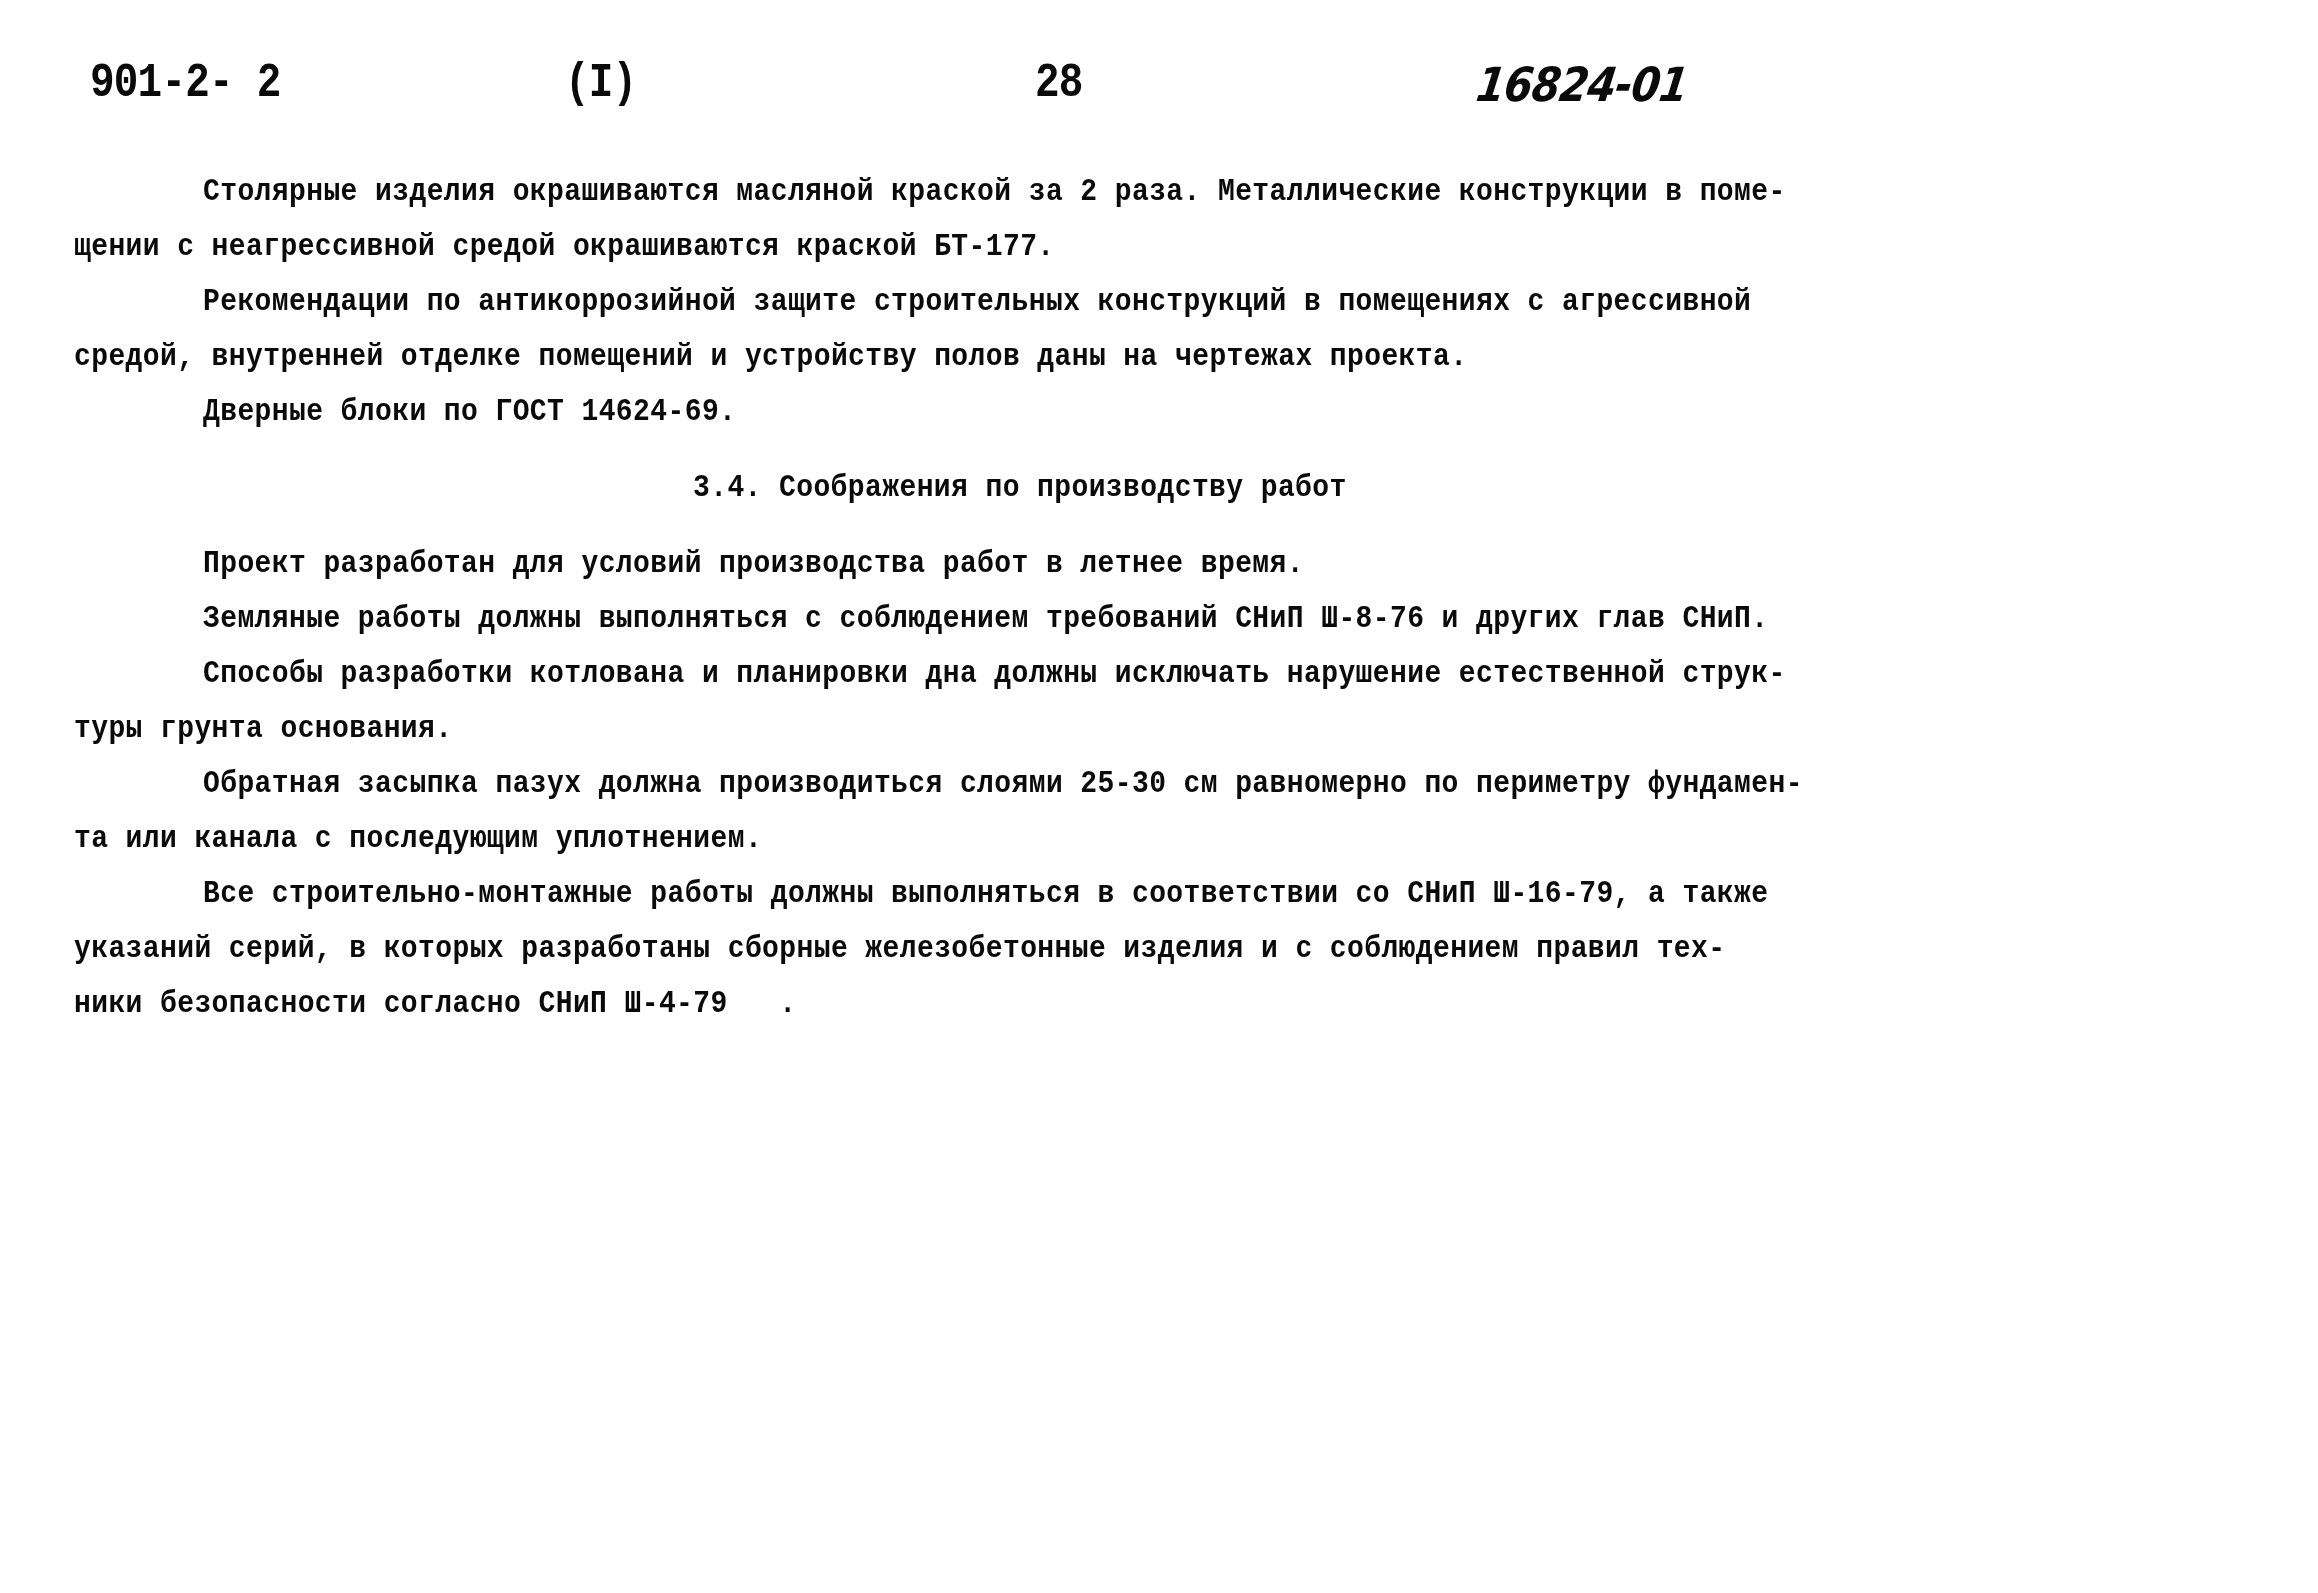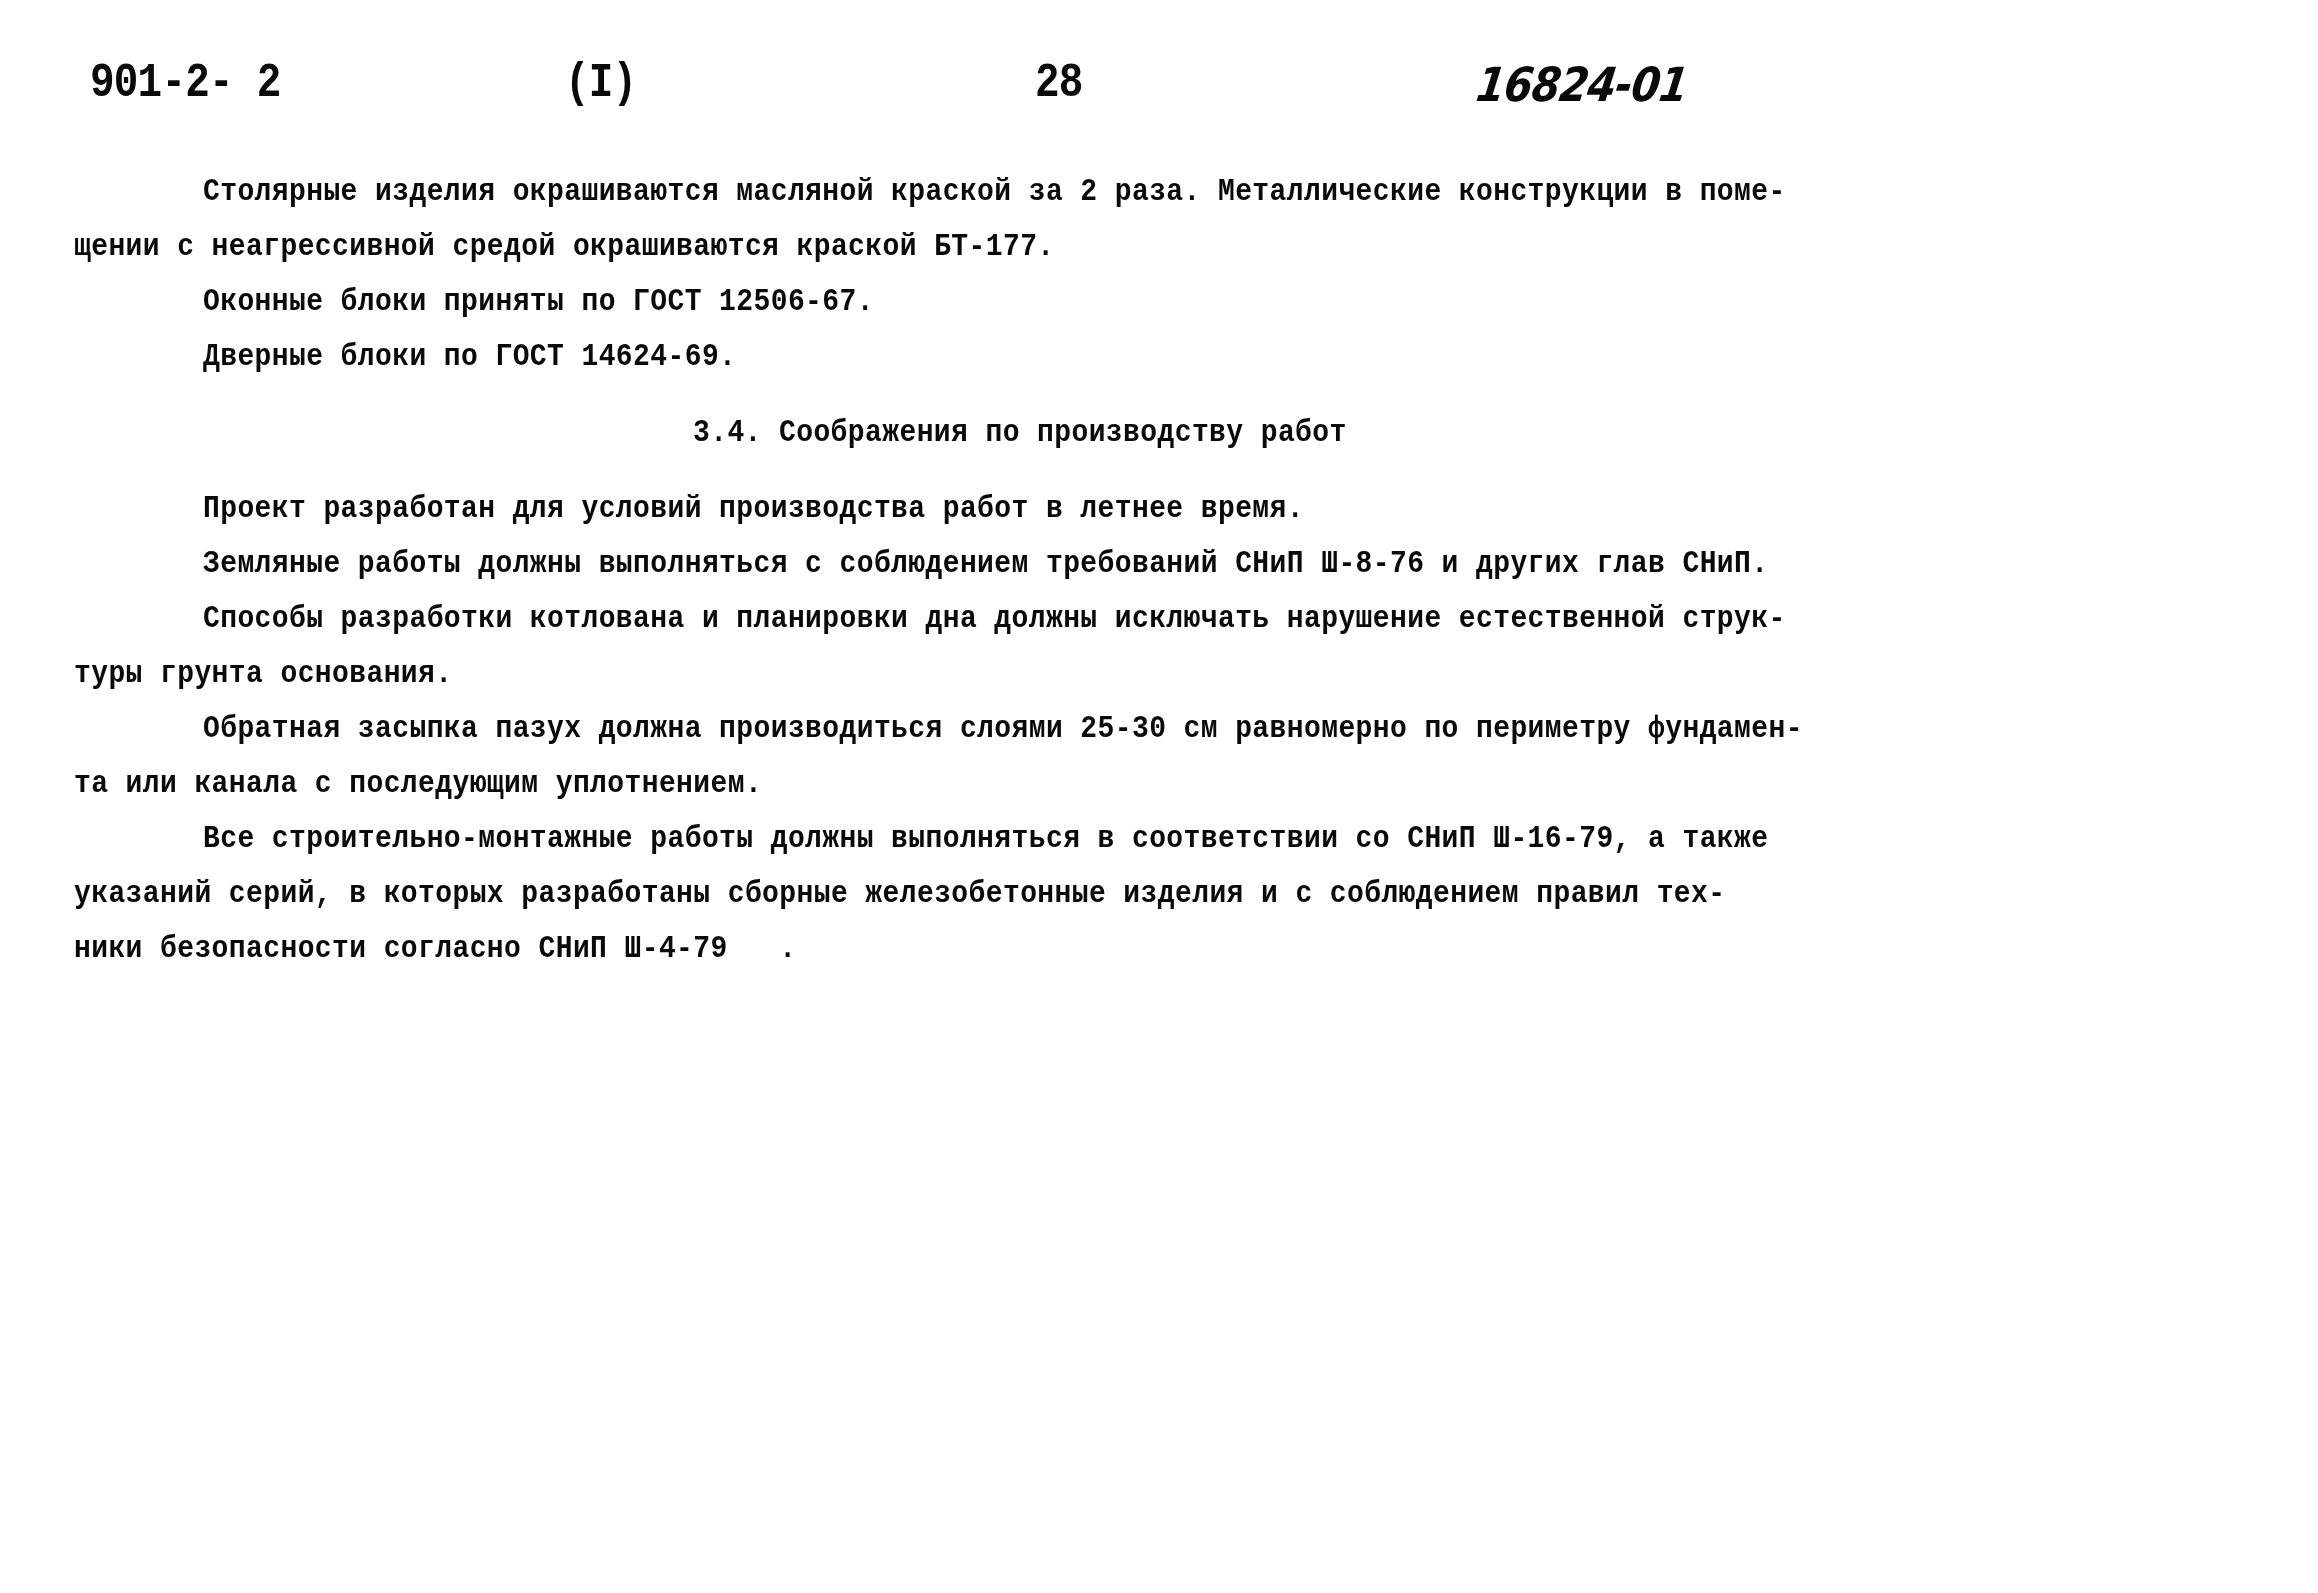--- a/index.html
+++ b/index.html
@@ -36,24 +36,25 @@
   <div class="hdr hdr-page">28</div>
   <div class="hdr hdr-inv">16824-01</div>
 
   <div class="body">
 
     <div>
       <div class="line indent">Столярные изделия окрашиваются масляной краской за 2 раза. Металлические конструкции в поме-</div>
       <div class="line">щении с неагрессивной средой окрашиваются краской БТ-177.</div>
     </div>
 
+    <div>
+      <div class="line indent">Рекомендации по антикоррозийной защите строительных конструкций в помещениях с агрессивной</div>
+      <div class="line">средой, внутренней отделке помещений и устройству полов даны на чертежах проекта.</div>
+    </div>
 
-    <div>
-      <div class="line indent">Оконные блоки приняты по ГОСТ 12506-67.</div>
-    </div>
 
     <div>
       <div class="line indent">Дверные блоки по ГОСТ 14624-69.</div>
     </div>
 
     <div class="line heading">3.4. Соображения по производству работ</div>
 
     <div>
       <div class="line indent">Проект разработан для условий производства работ в летнее время.</div>
     </div>

